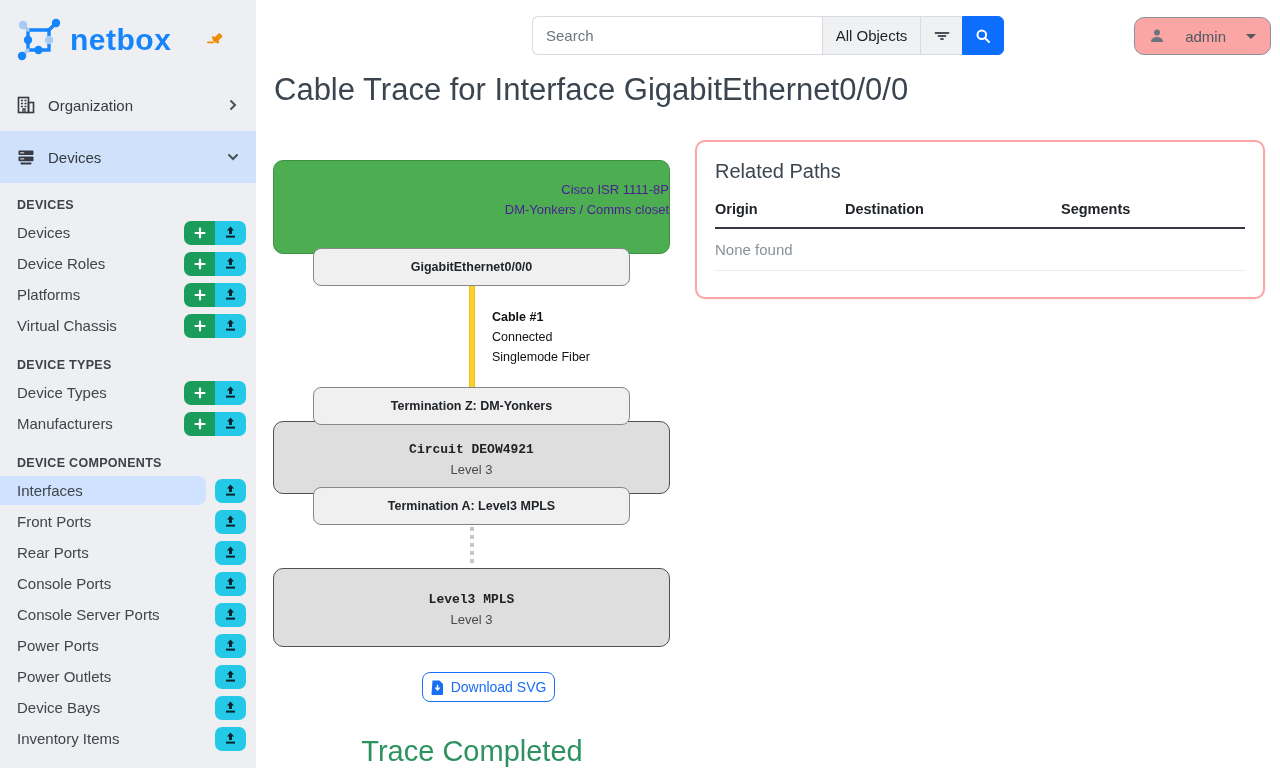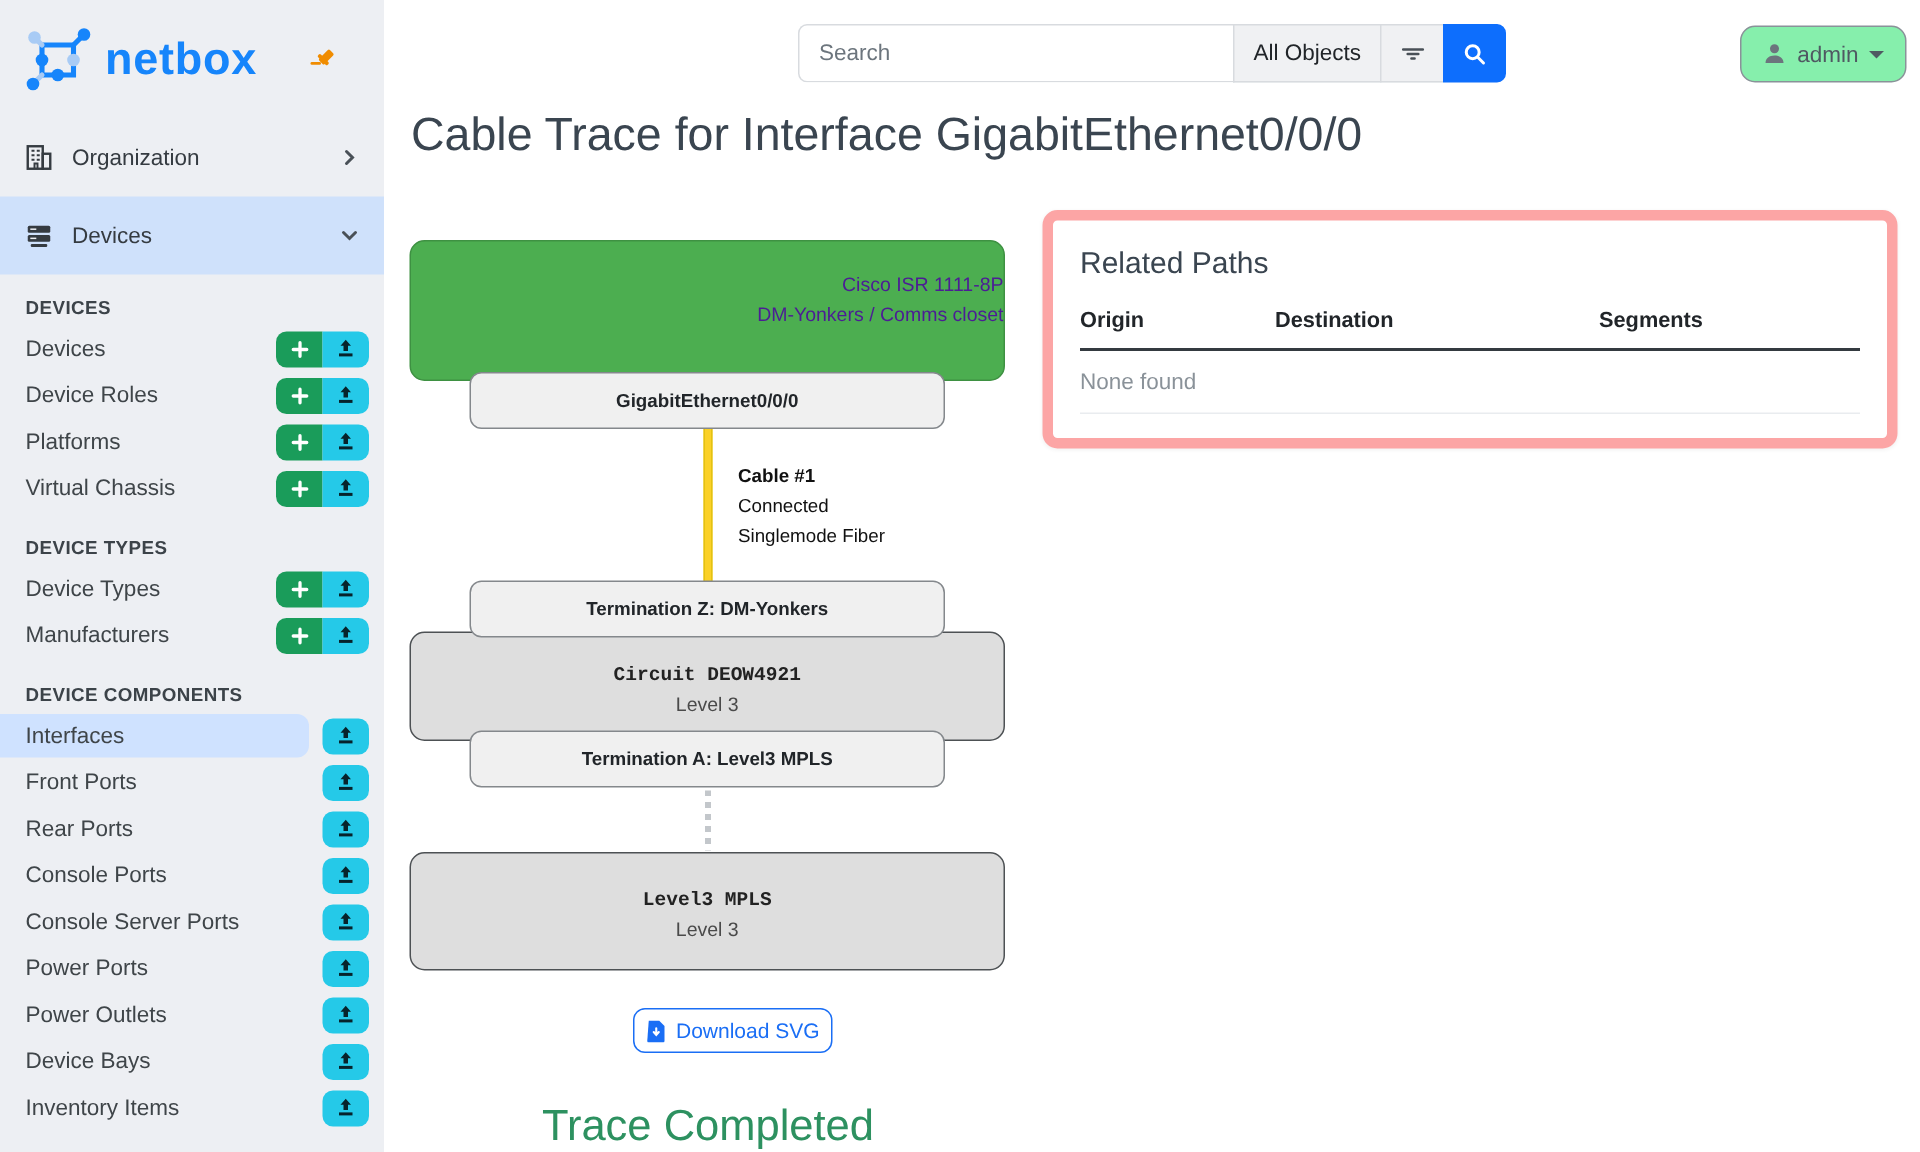--- a/index.html
+++ b/index.html
@@ -33,21 +33,21 @@
   
   .main { flex:1; position:relative; background:#fff; }
 
   .search-group { position:absolute; left:276px; top:16px; height:39px; display:flex; }
   .search-input { width:290px; height:39px; border:1px solid #d8dbdf; border-right:none; border-radius:6px 0 0 6px; padding:0 13px; font-size:15px; font-family:"Liberation Sans",sans-serif; color:#212529; outline:none; }
   .search-input::placeholder { color:#6c757d; }
   .scope-select { width:98px; background:#f0f1f3; border:1px solid #d8dbdf; border-right:none; display:flex; align-items:center; justify-content:center; font-size:15px; color:#212529; cursor:pointer; }
   .filter-btn { width:42px; background:#f0f1f3; border:1px solid #d8dbdf; border-right:none; display:flex; align-items:center; justify-content:center; cursor:pointer; }
   .search-btn { width:42px; background:#0d6efd; border:1px solid #0d6efd; border-radius:0 6px 6px 0; display:flex; align-items:center; justify-content:center; cursor:pointer; }
 
-  .account-btn { position:absolute; right:9px; top:17px; height:38px; padding:0 14px; border:1px solid #8a9299; border-radius:10px; display:flex; align-items:center; gap:7px; color:#4f5962; font-size:15px; background:#86efac; cursor:pointer; }
+  .account-btn { position:absolute; right:9px; top:17px; height:38px; padding:0 14px; border:1px solid #8a9299; border-radius:10px; display:flex; align-items:center; gap:20px; color:#4f5962; font-size:15px; background:#fca5a5; cursor:pointer; }
   .caret-down { width:0; height:0; border-left:5px solid transparent; border-right:5px solid transparent; border-top:5px solid #4f5962; }
 
   .page-title { position:absolute; left:18px; top:72px; font-size:31px; font-weight:400; color:#3a4550; white-space:nowrap; }
 
   
   .diagram { position:absolute; left:17px; top:160px; width:398px; height:487px; }
   .box-parent { position:absolute; left:0; width:397px; border:1px solid #4d5154; border-radius:10px; text-align:center; }
   .box-device { top:0; height:94px; background:#4cae50; border-color:#3e9142; padding-top:19px; }
   .box-device .bname { font-size:13px; font-weight:bold; color:#263238; line-height:20px; }
   .box-device .bsub { font-size:13px; color:#4c1d95; line-height:20px;text-align:right; }
@@ -62,21 +62,21 @@
   .sub-terma { top:327px; }
   .cable-line { position:absolute; left:196px; top:126px; width:6px; height:102px; background:#fbd127; border-left:1px solid #e3c113; border-right:1px solid #e3c113; z-index:1; }
   .cable-label { position:absolute; left:219px; top:147px; font-size:12.5px; color:#111; line-height:20px; text-align:left; }
   .cable-label .cl-name { font-weight:bold; }
   .dotted-line { position:absolute; left:197px; top:367px; width:4px; height:40px; background:repeating-linear-gradient(to bottom,#c3c7cb 0 4px,transparent 4px 8px); }
 
   .download-btn { position:absolute; left:149px; top:512px; width:133px; height:30px; border:1.5px solid #1a6ef5; border-radius:8px; background:#fff; color:#1a6ef5; font-size:14px; display:flex; align-items:center; justify-content:center; gap:7px; cursor:pointer; font-family:"Liberation Sans",sans-serif; }
   .trace-status { position:absolute; left:17px; top:735px; width:398px; text-align:center; font-size:29px; color:#2d9160; font-weight:400; }
 
   
-  .related-card { position:absolute; left:439px; top:140px; width:570px; height:159px; background:#fff; border:7px solid #fca5a5; border-radius:10px; box-shadow:0 1px 3px rgba(0,0,0,.06); padding:18px; }
+  .related-card { position:absolute; left:439px; top:140px; width:570px; height:159px; background:#fff; border:2px solid #fca5a5; border-radius:10px; box-shadow:0 1px 3px rgba(0,0,0,.06); padding:18px; }
   .related-title { font-size:20px; font-weight:400; color:#3a4550; margin-bottom:18px; }
   .related-table { width:100%; border-collapse:collapse; }
   .related-table th { text-align:left; font-size:14.5px; color:#212529; padding:0 0 10px 0; border-bottom:2px solid #343a40; }
   .related-table td { font-size:15px; color:#8a9299; padding:12px 0; border-bottom:1px solid #e9ecef; }
   .col-origin { width:130px; } .col-dest { width:216px; }
 
   svg { display:block; }
 </style>
 </head>
 <body>

